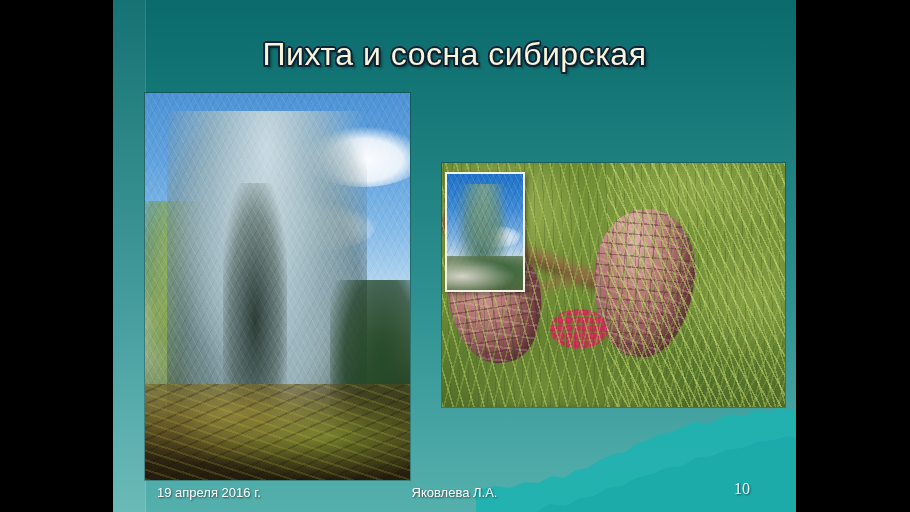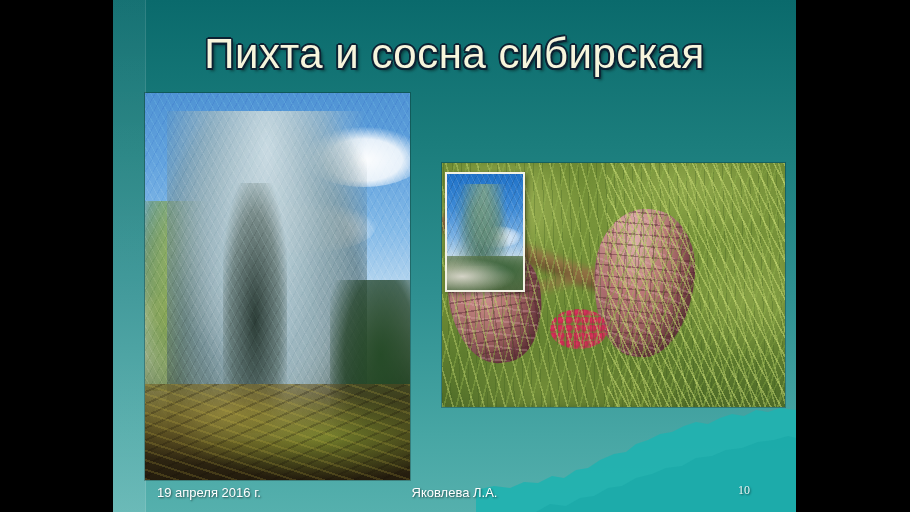--- a/index.html
+++ b/index.html
@@ -62,21 +62,21 @@
     pointer-events: none;
   }
 
   
   .title {
     position: absolute;
     left: 0;
     top: 30px;
     width: 683px;
     text-align: center;
-    font-size: 42px;
+    font-size: 32px;
     line-height: 48px;
     font-weight: 400;
     color: #f7f5dc;
     letter-spacing: 0.5px;
     white-space: nowrap;
     text-shadow:
       -1.5px -1.5px 0 #0d2233,
        1.5px -1.5px 0 #0d2233,
       -1.5px  1.5px 0 #0d2233,
        1.5px  1.5px 0 #0d2233,
@@ -313,21 +313,21 @@
     font-size: 13px;
     color: #ffffff;
     text-shadow: 1px 1px 2px rgba(0,0,0,0.55);
     white-space: nowrap;
   }
   #footer-date  { left: 44px; }
   #footer-author{ left: 0; width: 683px; text-align: center; }
   #footer-page  {
     right: 46px;
     bottom: 14px;
-    font-size: 12px;
+    font-size: 16px;
     color: #eef7f5;
     font-family: "Liberation Serif", serif;
   }
 </style>
 </head>
 <body>
 
 <div id="stage">
 
   <div id="slide">

